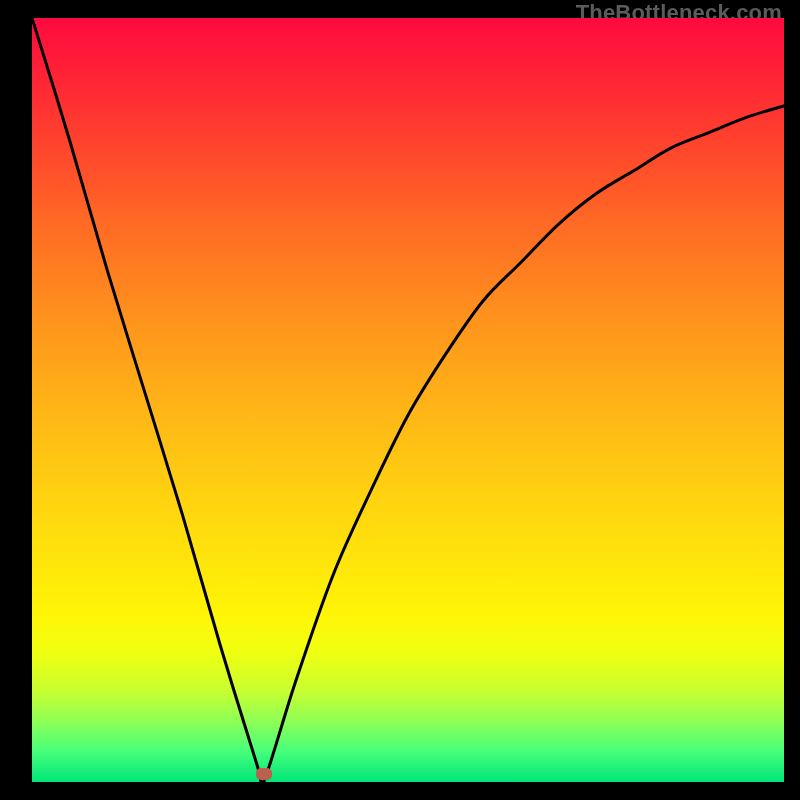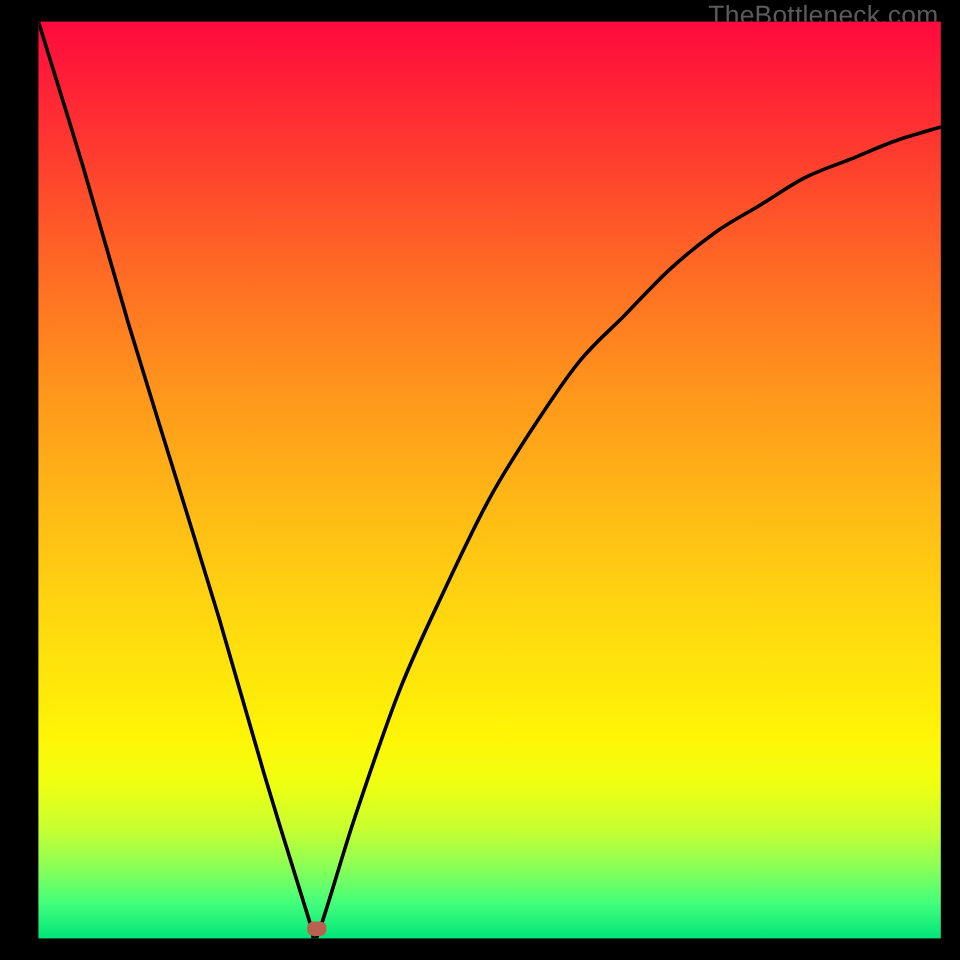--- a/index.html
+++ b/index.html
@@ -39,21 +39,21 @@
     inset: 0;
     width: 100%;
     height: 100%;
   }
   .watermark {
     position: absolute;
     top: 0;
     right: 18px;
     color: #5b5b5b;
     font-size: 22px;
-    font-weight: 400;
+    font-weight: 700;
     letter-spacing: 0.2px;
     user-select: none;
   }
   .marker {
     position: absolute;
     width: 16px;
     height: 12px;
     border-radius: 5px;
     transform: translate(-50%, -50%);
   }

